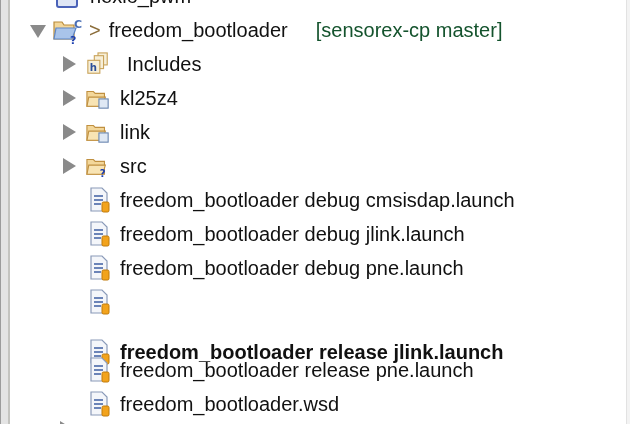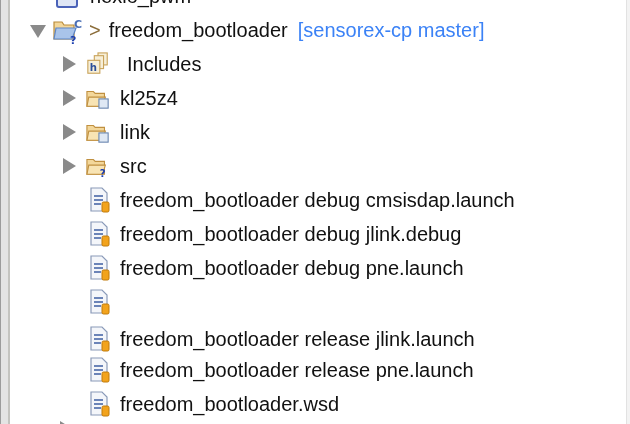--- a/index.html
+++ b/index.html
@@ -38,21 +38,21 @@
     border-left: 13px solid #8a8a8a;
   }
   .twisty.expanded {
     width: 0; height: 0;
     border-left: 8px solid transparent; border-right: 8px solid transparent;
     border-top: 13px solid #8a8a8a;
   }
   .icon { position: absolute; width: 24px; height: 26px; }
   .label { position: absolute; }
   .prefix { color: #8b6d3a; margin-right: 8px; }
-  .decoration { color: #3b82f6; margin-left: 10px; }
+  .decoration { color: #14532d; margin-left: 28px; }
 </style>
 </head>
 <body>
 
 <div class="left-gutter"></div>
 <div class="right-track"></div>
 
 <div class="tree">
 
   <div class="row" style="top:-21px;">
@@ -128,21 +128,21 @@
   </div>
 
   <div class="row" style="top:217px;">
     <svg class="icon" style="left:88px; top:4px;" width="24" height="26" viewBox="0 0 24 26">
       <path d="M3 1 h11 l5 5 v18 h-16 z" fill="#f4f6fa" stroke="#8a9ab8" stroke-width="1.2"></path>
       <rect x="6" y="8" width="9" height="2" fill="#6b84b8"></rect>
         <rect x="6" y="12" width="9" height="2" fill="#6b84b8"></rect>
         <rect x="6" y="16" width="7" height="2" fill="#6b84b8"></rect>
       <rect x="14" y="15" width="7" height="10" rx="1.5" fill="#f2a31c" stroke="#c07a0a" stroke-width="1"></rect>
     </svg>
-    <span class="label" style="left:120px;">freedom_bootloader debug jlink.debug</span>
+    <span class="label" style="left:120px;">freedom_bootloader debug jlink.launch</span>
   </div>
 
   <div class="row" style="top:251px;">
     <svg class="icon" style="left:88px; top:4px;" width="24" height="26" viewBox="0 0 24 26">
       <path d="M3 1 h11 l5 5 v18 h-16 z" fill="#f4f6fa" stroke="#8a9ab8" stroke-width="1.2"></path>
       <rect x="6" y="8" width="9" height="2" fill="#6b84b8"></rect>
         <rect x="6" y="12" width="9" height="2" fill="#6b84b8"></rect>
         <rect x="6" y="16" width="7" height="2" fill="#6b84b8"></rect>
       <rect x="14" y="15" width="7" height="10" rx="1.5" fill="#f2a31c" stroke="#c07a0a" stroke-width="1"></rect>
     </svg>
@@ -152,21 +152,21 @@
   <div class="row" style="top:285px;">
     <svg class="icon" style="left:88px; top:4px;" width="24" height="26" viewBox="0 0 24 26">
       <path d="M3 1 h11 l5 5 v18 h-16 z" fill="#f4f6fa" stroke="#8a9ab8" stroke-width="1.2"></path>
       <rect x="6" y="8" width="9" height="2" fill="#6b84b8"></rect>
         <rect x="6" y="12" width="9" height="2" fill="#6b84b8"></rect>
         <rect x="6" y="16" width="7" height="2" fill="#6b84b8"></rect>
       <rect x="14" y="15" width="7" height="10" rx="1.5" fill="#f2a31c" stroke="#c07a0a" stroke-width="1"></rect>
     </svg>
   </div>
 
-  <div class="row" style="top:322px;">
+  <div class="row" style="top:335px;font-weight:bold;">
     <svg class="icon" style="left:88px; top:4px;" width="24" height="26" viewBox="0 0 24 26">
       <path d="M3 1 h11 l5 5 v18 h-16 z" fill="#f4f6fa" stroke="#8a9ab8" stroke-width="1.2"></path>
       <rect x="6" y="8" width="9" height="2" fill="#6b84b8"></rect>
         <rect x="6" y="12" width="9" height="2" fill="#6b84b8"></rect>
         <rect x="6" y="16" width="7" height="2" fill="#6b84b8"></rect>
       <rect x="14" y="15" width="7" height="10" rx="1.5" fill="#f2a31c" stroke="#c07a0a" stroke-width="1"></rect>
     </svg>
     <span class="label" style="left:120px;">freedom_bootloader release jlink.launch</span>
   </div>
 

